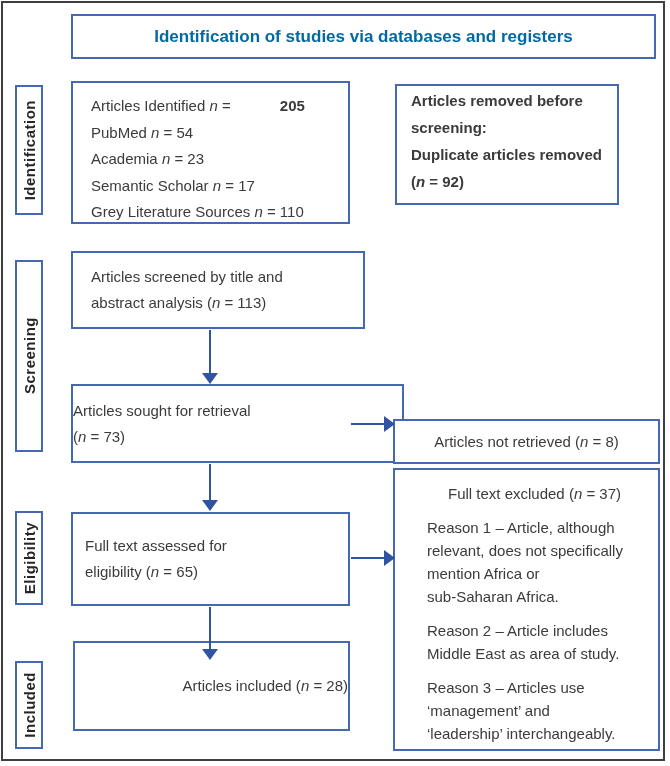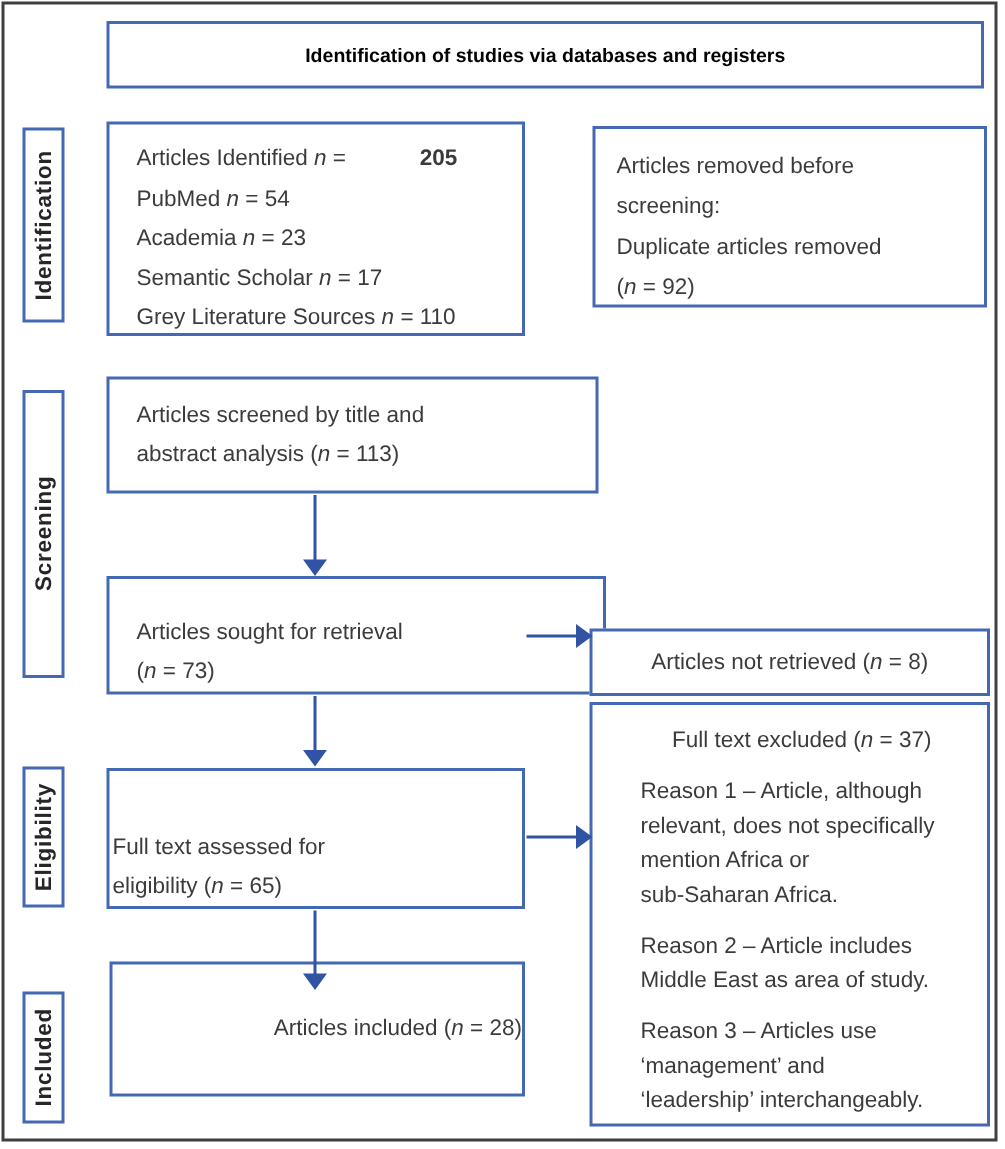--- a/index.html
+++ b/index.html
@@ -12,42 +12,42 @@
   .bluebox{
     position:absolute; box-sizing:border-box;
     border:2px solid #4468b1; background:#ffffff;
     font-size:15px; line-height:26px; color:#3b3b3b;
   }
   .rich{white-space:pre-line;}
   .header-box{
     left:68px; top:11px; width:585px; height:45px;
     display:flex; align-items:center; justify-content:center;
   }
-  .header-box .title{font-weight:bold; font-size:13px; color:#000000; text-align:left;}
+  .header-box .title{font-weight:bold; font-size:17px; color:#0369a1; text-align:left;}
   .stage-label{
     position:absolute; box-sizing:border-box; left:12px; width:28px;
     border:2px solid #4468b1; background:#ffffff;
     display:flex; align-items:center; justify-content:center;
   }
   .stage-label span{
     writing-mode:vertical-rl; transform:rotate(180deg);
     font-weight:bold; font-size:15px; color:#262626; letter-spacing:0.5px;
     white-space:nowrap;
   }
   .lbl-identification{top:82px; height:130px;}
   .lbl-screening{top:257px; height:192px;}
   .lbl-eligibility{top:508px; height:94px;}
   .lbl-included{top:658px; height:88px;}
 
   .box-a{left:68px; top:78px; width:279px; height:143px; padding:10px 10px 0 18px; line-height:26.5px;}
-  .box-b{left:392px; top:81px; width:263px; height:121px; padding:11px 10px 0 14px; line-height:27px;}
-  .box-c{left:68px; top:248px; width:328px; height:78px; display:flex; align-items:center; padding-left:18px;}
-  .box-d{left:68px; top:381px; width:333px; height:79px; display:flex; align-items:flex-end; padding-left:18px;}
+  .box-b{left:392px; top:81px; width:224px; height:121px; padding:1px 10px 0 14px; line-height:27px;font-weight:bold;}
+  .box-c{left:68px; top:248px; width:294px; height:78px; display:flex; align-items:center; padding-left:18px;}
+  .box-d{left:68px; top:381px; width:333px; height:79px; display:flex; align-items:center; }
   .box-e{left:390px; top:416px; width:267px; height:45px; display:flex; align-items:center; justify-content:center; text-align:right;}
-  .box-f{left:68px; top:509px; width:279px; height:94px; display:flex; align-items:flex-end; padding-left:2px;}
+  .box-f{left:68px; top:509px; width:279px; height:94px; display:flex; align-items:center; padding-left:12px;}
   .box-g{left:390px; top:465px; width:267px; height:283px; padding:12px 12px 0 28px; line-height:23px;}
   .box-g .excl-title{text-align:center; margin:0 0 11px 0;}
   .box-g p.reason{margin:11px 0 0 4px;}
   .box-g p.reason:first-of-type{margin-top:0;}
   .box-h{left:70px; top:638px; width:277px; height:90px; display:flex; align-items:center; justify-content:flex-end; text-align:center;}
 
   .arrow-stem-v{position:absolute; width:2px; background:#3053a4;}
   .arrow-stem-h{position:absolute; height:2px; background:#3053a4;}
   .arrow-head-down{
     position:absolute; width:0; height:0;

